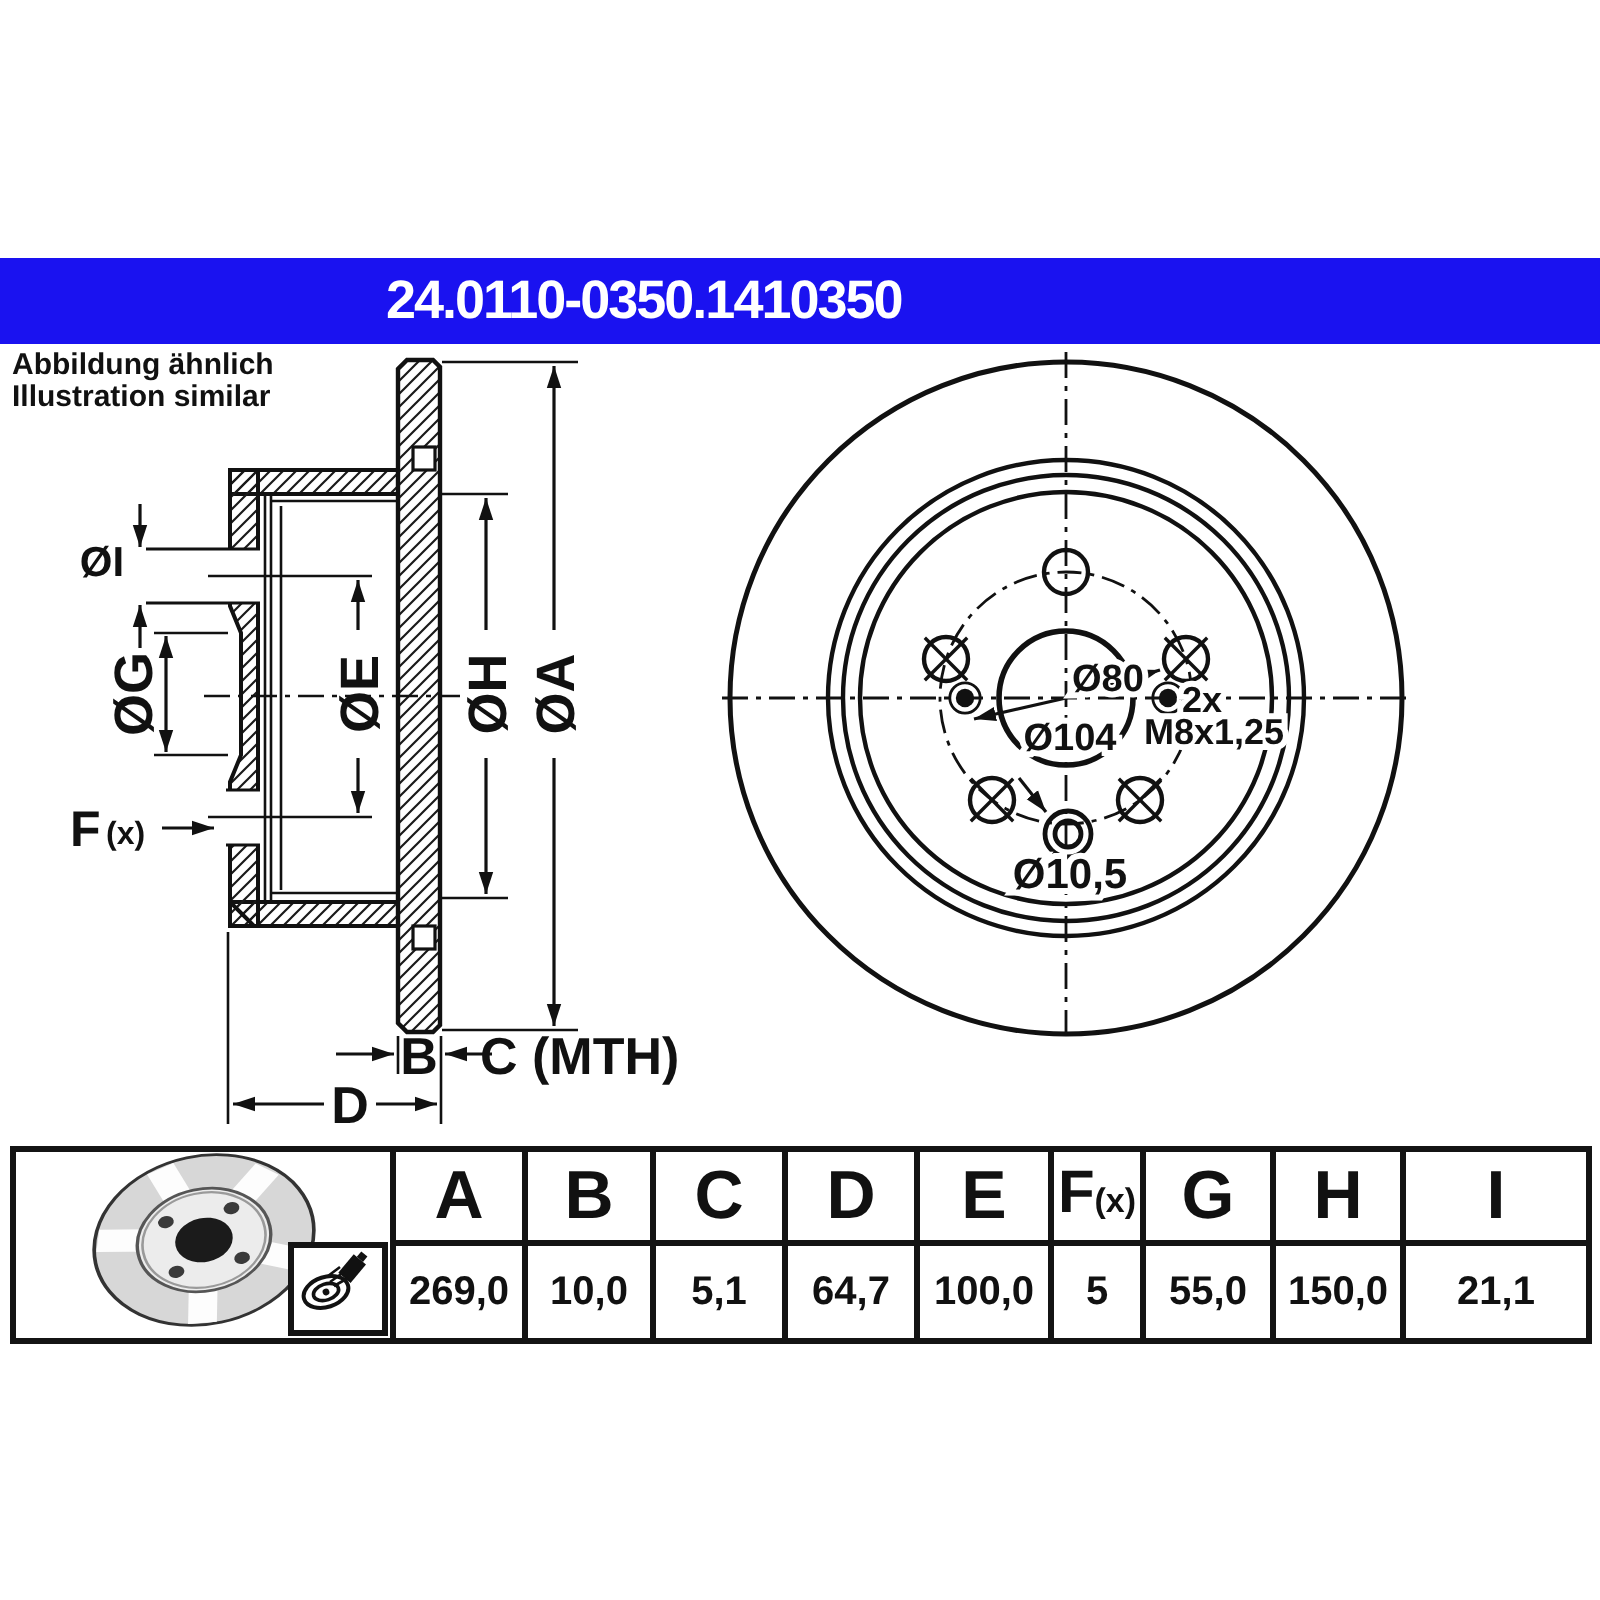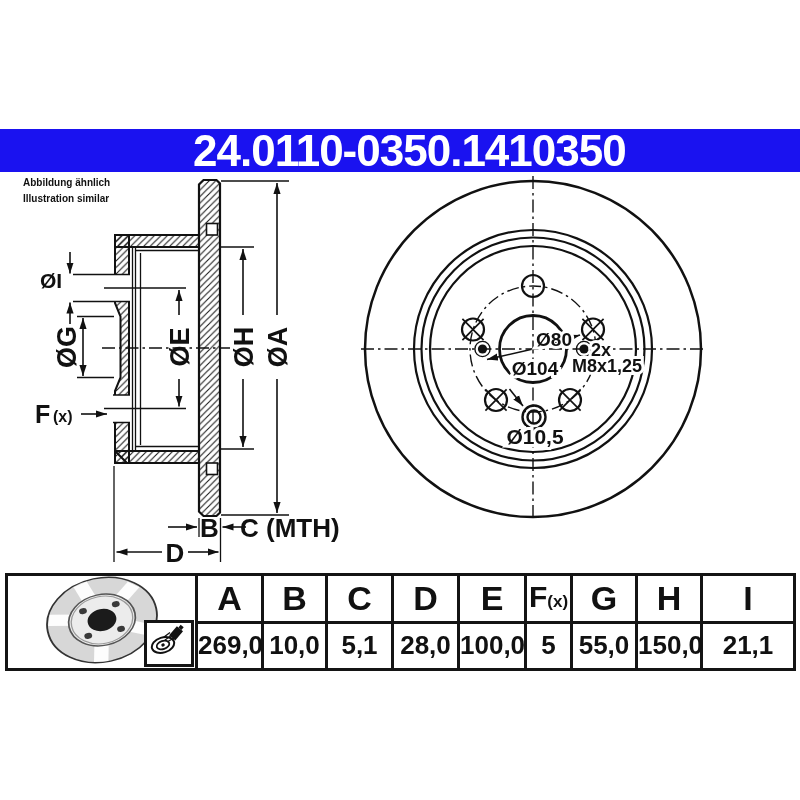--- a/index.html
+++ b/index.html
@@ -1,32 +1,32 @@
 <!DOCTYPE html>
 <html><head>
 <meta charset="utf-8">
 <style>
   html,body{margin:0;padding:0;background:#fff;}
   .page{position:relative;width:800px;height:800px;background:#fff;overflow:hidden;
         font-family:"Liberation Sans",sans-serif;}
   .blue-bar{position:absolute;left:0;top:129px;width:800px;height:43px;background:#1a12f0;
             display:flex;align-items:center;}
-  .blue-bar span{color:#fff;font-weight:bold;font-size:44px;letter-spacing:-1px;line-height:43px;}
+  .blue-bar span{color:#fff;font-weight:bold;font-size:27px;letter-spacing:-1px;line-height:43px;}
   .pn1{margin-left:193px;}
   .pn2{}
-  .note{position:absolute;left:23px;top:175px;font-weight:bold;font-size:10px;line-height:16px;color:#111;}
+  .note{position:absolute;left:6px;top:175px;font-weight:bold;font-size:15px;line-height:16px;color:#111;}
   svg text{font-family:"Liberation Sans",sans-serif;font-weight:bold;fill:#111;}
   .halo{paint-order:stroke;stroke:#fff;stroke-width:6px;}
   .drawing{position:absolute;left:0;top:0;}
   table.dims{position:absolute;left:5px;top:573px;width:788px;border-collapse:collapse;
              table-layout:fixed;background:#fff;}
   table.dims td{border:3px solid #141414;text-align:center;vertical-align:middle;padding:0;
                 font-weight:bold;color:#111;}
   td.hdr{font-size:34px;height:38px;line-height:36px;}
-  td.val{font-size:26px;height:43px;}
+  td.val{font-size:20px;height:43px;}
   td.imgcell{position:relative;}
   .fsub{font-size:17px;font-weight:bold;}
   .spray-box{position:absolute;right:1px;bottom:1px;width:44px;height:41px;border:3px solid #141414;
              background:#fff;}
 </style>
 </head>
 <body>
 
 <div class="page">
 
@@ -244,21 +244,21 @@
       <td class="hdr"><span>E</span></td>
       <td class="hdr"><span style="font-size:30px">F</span><span class="fsub">(x)</span></td>
       <td class="hdr"><span>G</span></td>
       <td class="hdr"><span>H</span></td>
       <td class="hdr"><span>I</span></td>
     </tr>
     <tr>
       <td class="val"><span>269,0</span></td>
       <td class="val"><span>10,0</span></td>
       <td class="val"><span>5,1</span></td>
-      <td class="val"><span>28,0</span></td>
+      <td class="val"><span>64,7</span></td>
       <td class="val"><span>100,0</span></td>
       <td class="val"><span>5</span></td>
       <td class="val"><span>55,0</span></td>
       <td class="val"><span>150,0</span></td>
       <td class="val"><span>21,1</span></td>
     </tr>
   </tbody>
     </table>
 </div>
 

